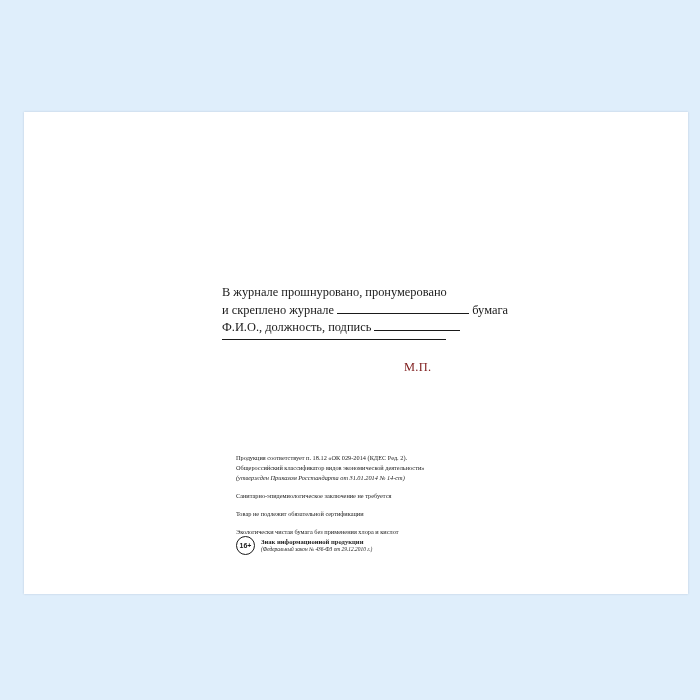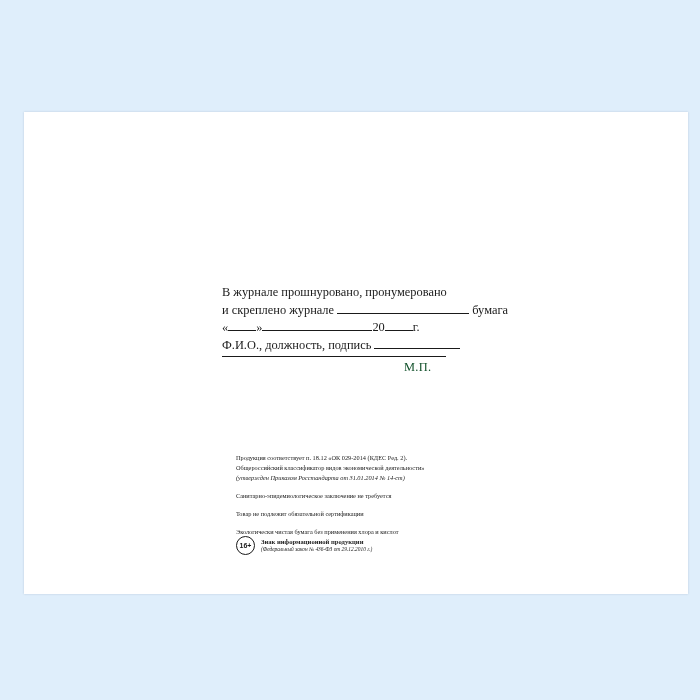--- a/index.html
+++ b/index.html
@@ -62,21 +62,21 @@
     width: 224px;
     height: 0;
     border-bottom: 1px solid #1a1a1a;
     margin-top: 2px;
   }
   .mp {
     position: absolute;
     left: 380px;
     top: 248px;
     font-size: 12.4px;
-    color: #14532d;
+    color: #7f1d1d;
     letter-spacing: 0.3px;
   }
 
   
   .legal {
     position: absolute;
     left: 212px;
     top: 341px;
     width: 300px;
     color: #1a1a1a;
@@ -140,23 +140,20 @@
       <div class="cert-block">
         <div class="cert-line">
           <span>В журнале прошнуровано, пронумеровано</span>
         </div>
         <div class="cert-line">
           <span>и скреплено журнале</span>
           <span class="fill w-xl"></span>
           <span>бумага</span>
         </div>
         <div class="cert-line">
-          <span>«</span><span class="fill w-short"></span><span>»</span><span class="fill w-long"></span><span>20</span><span class="fill w-short"></span><span>г.</span>
-        </div>
-        <div class="cert-line">
           <span>Ф.И.О., должность, подпись</span>
           <span class="fill w-mid"></span>
         </div>
         <div class="cert-rule"></div>
       </div>
 
       <div class="mp">М.П.</div>
 
       <div class="legal">
         <div class="para">

